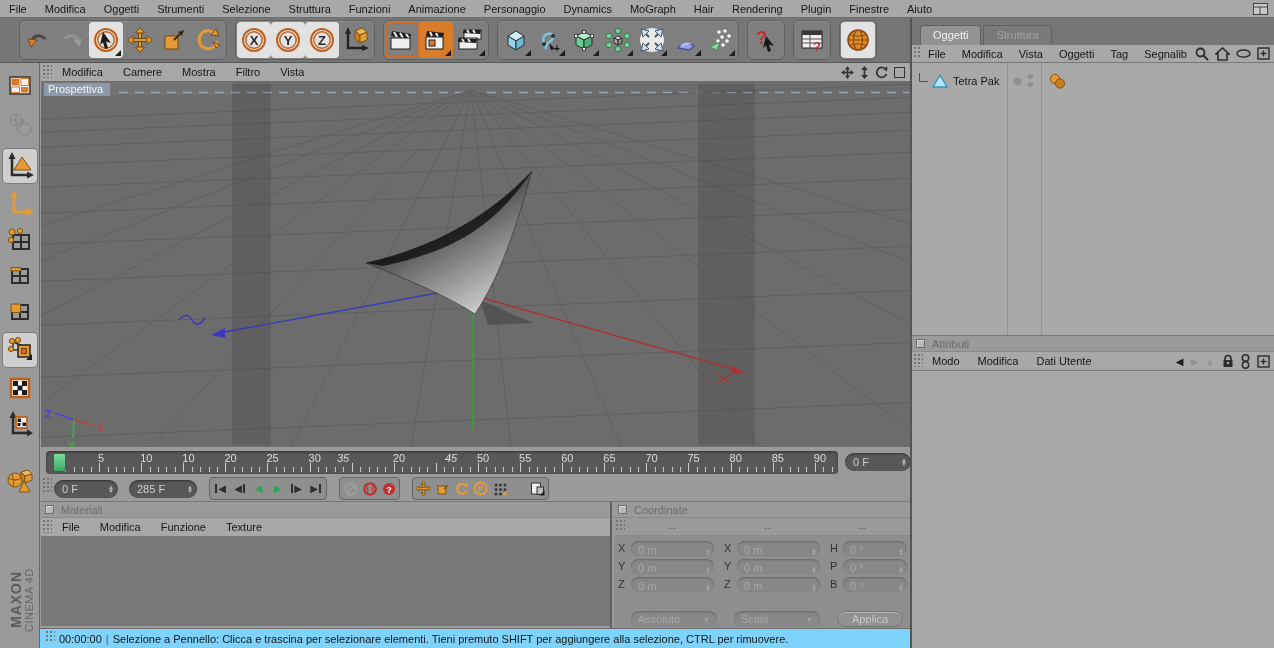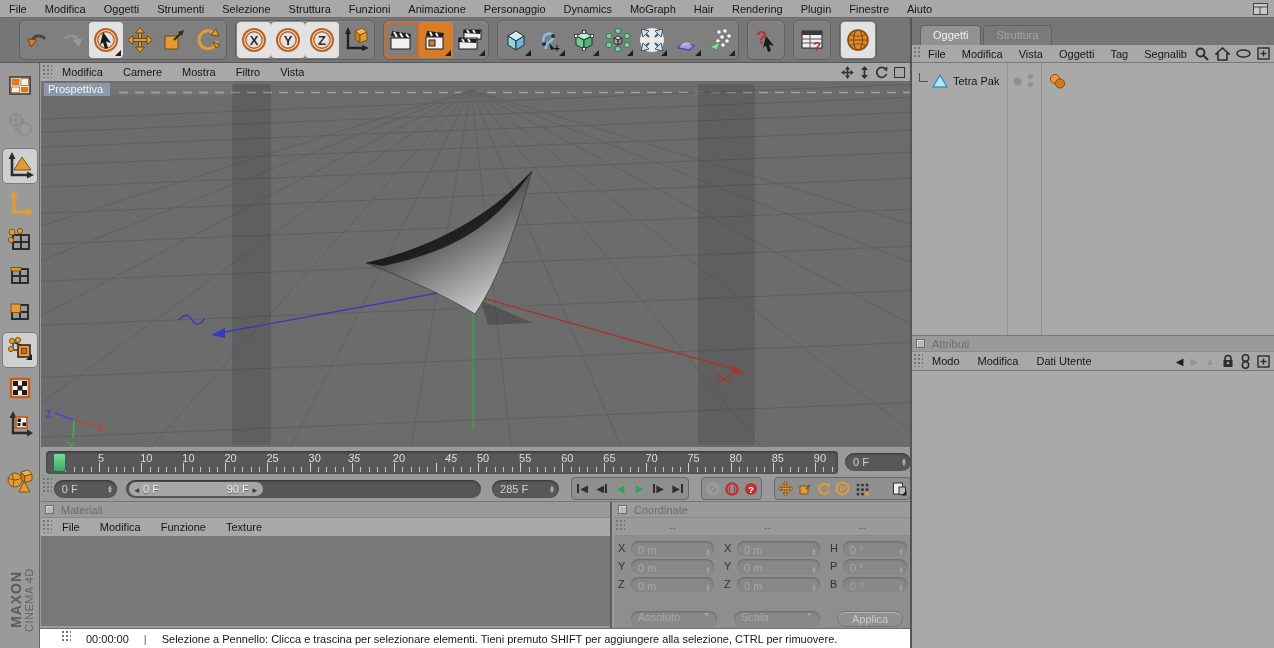--- a/index.html
+++ b/index.html
@@ -56,25 +56,25 @@
 #mat-body{height:89px;background:#787878}
 #coords{left:614px;top:502px;width:297px;height:126px}
 #coord-head{height:18px;background:#9a9a9a;display:flex;align-items:center;color:#6f6f6f;border-bottom:1px solid #8a8a8a}
 #coord-head span{width:95px;text-align:center}
 #coord-body{background:#8e8e8e;height:74px;padding:3px 4px 0 4px}
 .c-row{display:flex;align-items:center;height:18px;gap:4px}
 .c-lab{width:9px;color:#323232}
 .c-field{flex:1;background:#888;border-radius:8px;height:15px;display:flex;align-items:flex-end;color:#a7a7a7;padding:0 3px 0 7px;box-shadow:inset 0 1px 2px rgba(0,0,0,.25)}
 .c-field .spin{color:#a2a2a2}
 #coord-foot{background:#8e8e8e;display:flex;gap:17px;padding:1px 4px 0 17px;height:19px}
-.c-drop{width:86px;background:#888;border-radius:8px;height:16px;display:flex;align-items:flex-start;color:#a7a7a7;padding:0 7px;box-shadow:inset 0 1px 2px rgba(0,0,0,.25)}
+.c-drop{width:86px;background:#888;border-radius:8px;height:16px;display:flex;align-items:center;color:#a7a7a7;padding:7px 7px;box-shadow:inset 0 1px 2px rgba(0,0,0,.25)}
 .c-drop .dn{margin-left:auto;font-size:7px;color:#a2a2a2}
 #applybtn{width:66px;background:#909090;border:1px solid #757575;border-radius:8px;height:16px;color:#c9c9c9;text-align:center;line-height:14px;box-shadow:0 1px 0 #b5b5b5 inset}
 
-#statusbar{left:40px;top:628px;width:871px;height:20px;background:#ffffff;border-top:1px solid #6e6e6e;display:flex;align-items:center;gap:15px;padding-left:20px}
+#statusbar{left:40px;top:628px;width:871px;height:20px;background:#7dd3fc;border-top:1px solid #6e6e6e;display:flex;align-items:center;gap:4px;padding-left:4px}
 #statusbar .sep{color:#5f5f5f}
 
 #rdivider{left:910px;top:18px;width:2px;height:630px;background:#555}
 #om-tabs{left:912px;top:22px;width:362px;height:23px;display:flex;align-items:flex-end;padding-left:8px;gap:2px}
 .om-tab{padding:3px 12px 4px;background:#7a7a7a;color:#a4a4a4;border-radius:4px 4px 0 0;border:1px solid #616161;border-bottom:none}
 .om-tab.active{background:#929292;color:#f2f2f2}
 #om-menu{left:912px;top:45px;width:362px;height:18px;background:#a8a8a8;border-bottom:1px solid #777;display:flex;align-items:center}
 #om-menu .menu-item{padding:2px 8px}
 #om-menu .om-icons{margin-left:auto;display:flex;align-items:center;gap:6px;margin-right:4px}
 #om-tree{left:912px;top:63px;width:362px;height:273px;background:#a9a9a9;border-bottom:1px solid #777}
@@ -597,21 +597,21 @@
   <div id="ruler">
     <div>
 
     <span class="tl-num" style="left: 10px;">0</span>
         <span class="tl-num" style="left: 52.1px;">5</span>
         <span class="tl-num" style="left: 94.2px;">10</span>
         <span class="tl-num" style="left: 136.3px;">10</span>
         <span class="tl-num" style="left: 178.4px;">20</span>
         <span class="tl-num" style="left: 220.5px;">25</span>
         <span class="tl-num" style="left: 262.6px;">30</span>
-        <span class="tl-num" style="left: 302px; font-style: italic;">35</span>
+        <span class="tl-num" style="left: 291px; font-style: italic;">35</span>
         <span class="tl-num" style="left: 346.8px;">20</span>
         <span class="tl-num" style="left: 399px; font-style: italic;">45</span>
         <span class="tl-num" style="left: 431px;">50</span>
         <span class="tl-num" style="left: 473.1px;">55</span>
         <span class="tl-num" style="left: 515.2px;">60</span>
         <span class="tl-num" style="left: 557.3px;">65</span>
         <span class="tl-num" style="left: 599.4px;">70</span>
         <span class="tl-num" style="left: 641.5px;">75</span>
         <span class="tl-num" style="left: 683.6px;">80</span>
         <span class="tl-num" style="left: 725.7px; text-align: right;">85</span>
@@ -631,26 +631,20 @@
 </div>
 
 <div id="transport" class="abs">
   <div class="handle" style="height:18px"></div>
   <div class="pill" style="width:64px;margin-left:2px">
     <span>0 F</span>
     <span class="spin">
         <span>▲</span>
         <span>▼</span>
       </span>
-  </div>
-  <div id="tr-track">
-    <div id="tr-range">
-      <span><span class="arr">◄ </span><span>0 F</span></span>
-      <span><span>90 F</span><span class="arr"> ►</span></span>
-    </div>
   </div>
   <div class="pill" style="width:68px;margin-left:11px">
     <span>285 F</span>
     <span class="spin">
         <span>▲</span>
         <span>▼</span>
       </span>
   </div>
   <div class="btn-group">
     <span class="sm-btn"><span class="bar"></span>◀</span>

